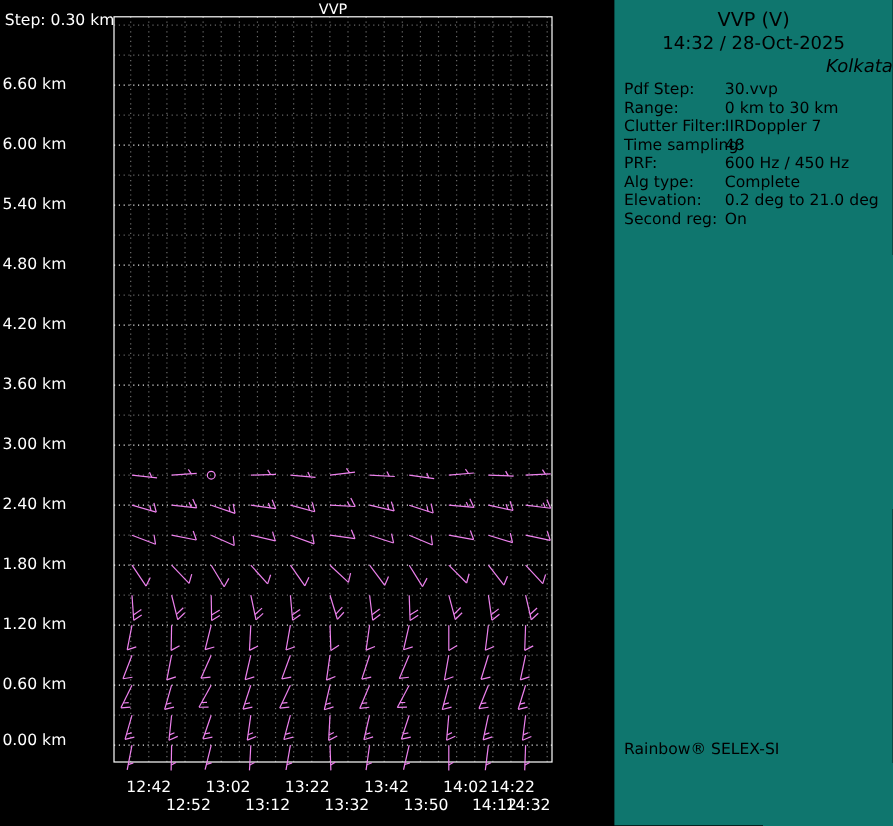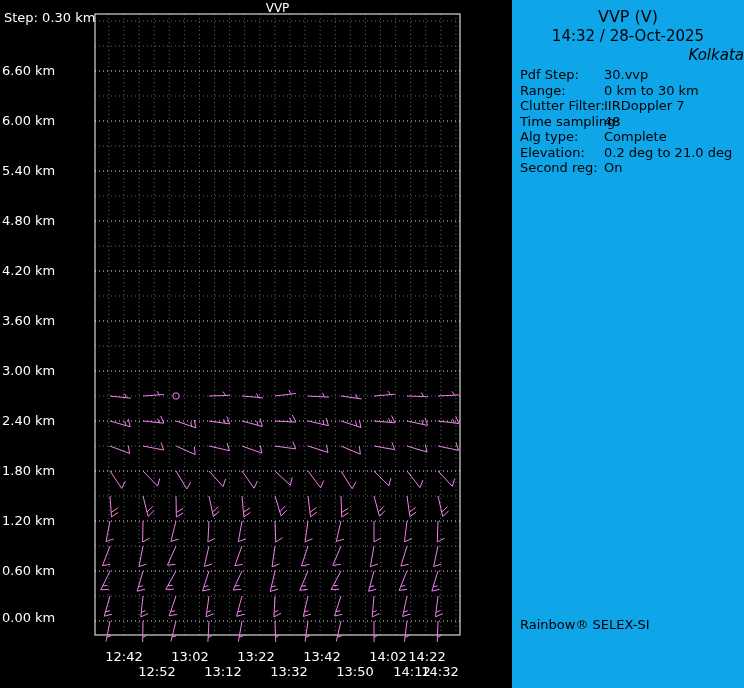--- a/index.html
+++ b/index.html
@@ -11,21 +11,21 @@
 
   
   .plot-region{position:absolute;left:0;top:0;width:461px;height:688px;background:#000;color:#fff;}
   .step-label{position:absolute;left:4px;top:10px;font-size:13px;white-space:nowrap;}
   .plot-title{position:absolute;left:95px;top:1px;width:365px;text-align:center;font-size:12px;}
   #plot-svg{position:absolute;left:0;top:0;}
   .y-label{position:absolute;left:2px;width:86px;text-align:left;font-size:13px;white-space:nowrap;}
   .x-label{position:absolute;font-size:13px;transform:translateX(-50%);white-space:nowrap;}
 
   
-  .info-panel{position:absolute;left:512px;top:0;width:232px;height:688px;background:#0ea5e9;color:#000;}
+  .info-panel{position:absolute;left:512px;top:0;width:232px;height:688px;background:#0f766e;color:#000;}
   .panel-title{margin-top:7px;text-align:center;font-size:16px;}
   .panel-datetime{margin-top:1px;text-align:center;font-size:15px;}
   .panel-site{margin-top:1px;text-align:right;font-size:15px;font-style:italic;}
   #param-list{position:absolute;left:8px;top:67px;right:2px;font-size:13px;}
   .param-row{position:relative;height:15.5px;white-space:nowrap;}
   .param-value{position:absolute;left:84px;top:0;}
   .panel-footer{position:absolute;left:8px;top:617px;font-size:13px;white-space:nowrap;text-align:center;}
 </style>
 </head>
 <body>
@@ -604,20 +604,21 @@
 
   <div class="info-panel">
     <div class="panel-title">VVP (V)</div>
     <div class="panel-datetime">14:32 / 28-Oct-2025</div>
     <div class="panel-site">Kolkata</div>
     <div id="param-list">
         <div class="param-row"><span>Pdf Step:</span><span class="param-value">30.vvp</span></div>
         <div class="param-row"><span>Range:</span><span class="param-value">0 km to 30 km</span></div>
         <div class="param-row"><span>Clutter Filter:</span><span class="param-value">IIRDoppler 7</span></div>
         <div class="param-row"><span>Time sampling:</span><span class="param-value">48</span></div>
+        <div class="param-row"><span>PRF:</span><span class="param-value">600 Hz / 450 Hz</span></div>
         <div class="param-row"><span>Alg type:</span><span class="param-value">Complete</span></div>
         <div class="param-row"><span>Elevation:</span><span class="param-value">0.2 deg to 21.0 deg</span></div>
         <div class="param-row"><span>Second reg:</span><span class="param-value">On</span></div>
       </div>
     <div class="panel-footer">Rainbow® SELEX-SI</div>
   </div>
 
 </div>
 
 </body></html>

